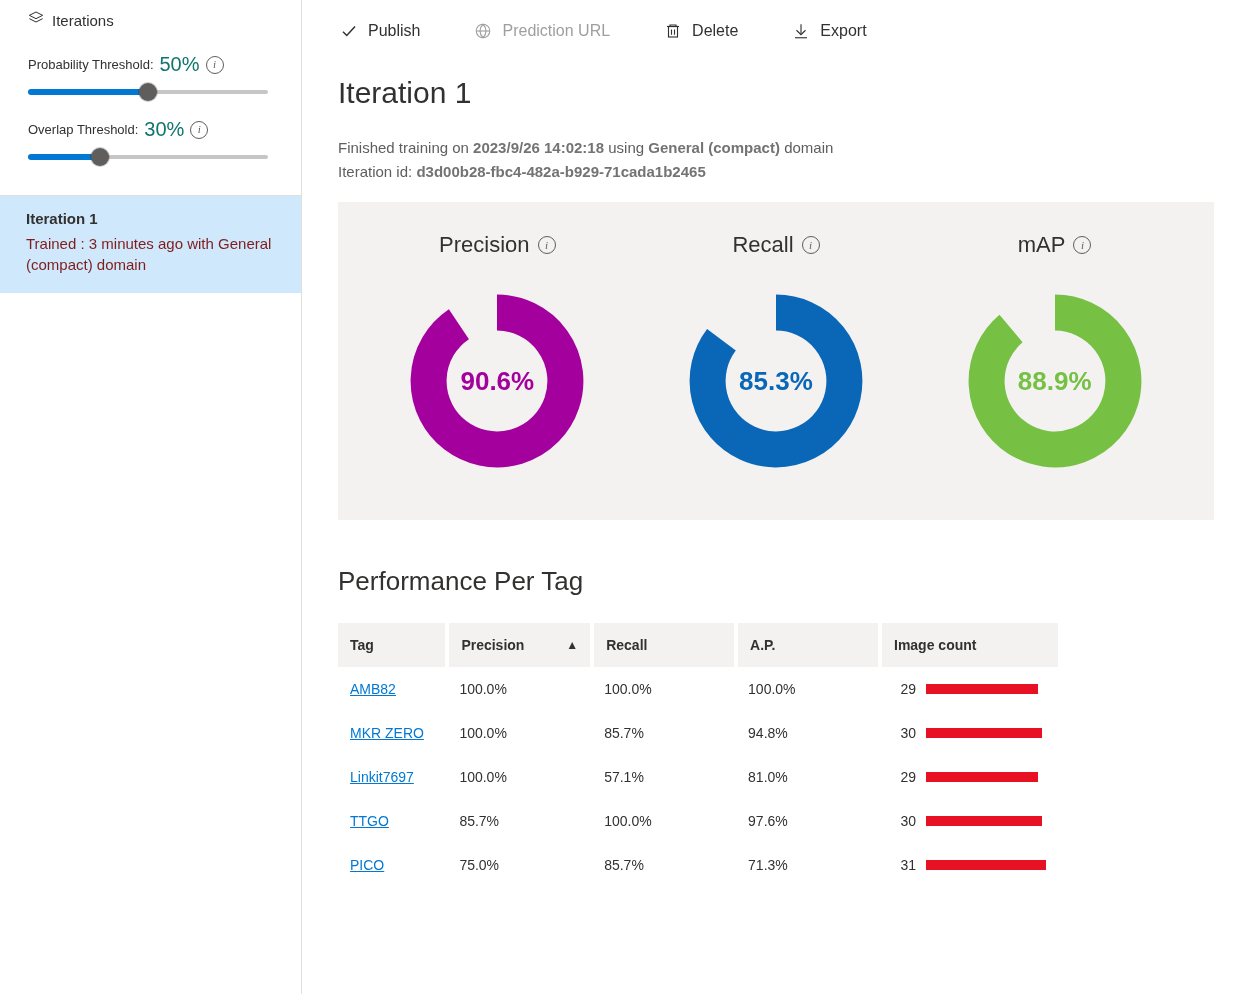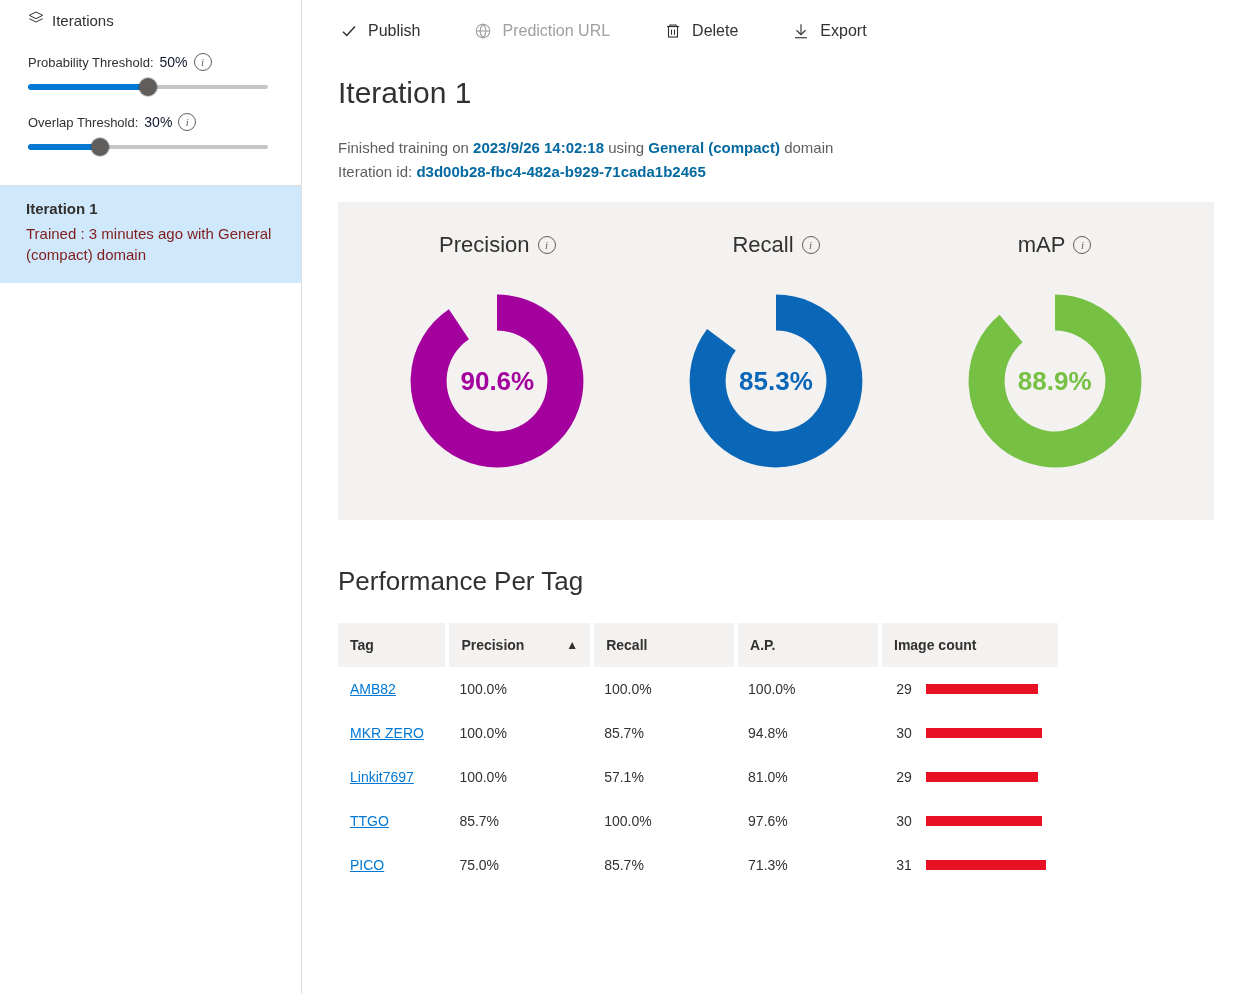--- a/index.html
+++ b/index.html
@@ -14,21 +14,21 @@
   .layout { display: flex; }
   .sidebar {
     width: 302px;
     border-right: 1px solid #e1dfdd;
     min-height: 994px;
   }
   .sidebar-top { padding: 6px 14px 10px 28px; }
   .iter-header { display:flex; align-items:flex-end; gap:8px; font-size:15px; color:#323130; padding:4px 0 14px; }
   .thresh-row { display:flex; align-items:center; gap:6px; margin-top:10px; }
   .thresh-label { font-size:13px; }
-  .thresh-val { color:#0f172a; font-size:14px; }
+  .thresh-val { color:#0f766e; font-size:20px; }
   .info-icon {
     display:inline-flex; align-items:center; justify-content:center;
     width:18px; height:18px; border:1.5px solid #605e5c; border-radius:50%;
     font-size:11px; font-style:italic; font-family:Georgia,serif; color:#605e5c;
     line-height:1;
   }
   .slider-wrap { position:relative; width:240px; height:20px; margin-top:6px; }
   .slider-track {
     position:absolute; top:50%; left:0; right:0; height:4px;
     background:#c8c6c4; border-radius:2px; transform:translateY(-50%);
@@ -49,21 +49,21 @@
   }
   .iter-item-title { font-weight:600; font-size:15px; margin-bottom:6px; }
   .iter-item-sub { font-size:15px; color:#7f1d1d; line-height:1.4; }
   .main { flex:1; padding:0 36px 40px 36px; }
   .toolbar { display:flex; gap:54px; padding:22px 0 36px 2px; }
   .tool-btn { display:flex; align-items:center; gap:10px; font-size:16px; cursor:pointer; }
   .tool-btn.disabled { color:#a19f9d; cursor:default; }
   .tool-btn.disabled svg { stroke:#a19f9d; }
   .page-title { font-size:30px; font-weight:400; color:#323130; margin:0 0 26px; }
   .meta-line { font-size:15px; color:#605e5c; line-height:1.6; }
-  .meta-line b, .meta-line .bold { color:#0369a1; font-weight:700;margin-top:24px; }
+  .meta-line b, .meta-line .bold { color:#737373; font-weight:700;margin-top:24px; }
   .stats-panel {
     background:#f3f2f1; margin-top:18px; padding:30px 20px 40px;
     display:flex; justify-content:space-around;
   }
   .stat-block { text-align:center; }
   .stat-title { font-size:22px; color:#323130; display:flex; align-items:center; justify-content:center; gap:8px; margin-bottom:24px;}
   .donut-wrap { position:relative; width:180px; height:198px; margin:0 auto; }
   .donut-wrap svg { display:block; }
   .donut-val {
     position:absolute; top:50%; left:50%; transform:translate(-50%,-50%);
@@ -74,21 +74,21 @@
   table.perf thead th {
     background:#f3f2f1; text-align:left; font-weight:700; font-size:14px;
     padding:14px 12px; border-right:4px solid #fff;
   }
   table.perf thead th:last-child { border-right:none; }
   table.perf tbody td { padding:14px 12px; font-size:14px; vertical-align:middle; }
   .tag-link { color:#0078d4; text-decoration:underline; cursor:pointer; }
   .th-inner { display:flex; align-items:center; justify-content:space-between; }
   .sort-caret { font-size:12px; }
   .bar-cell { display:flex; align-items:center; gap:10px; }
-  .count-num { width:24px; text-align:center; }
+  .count-num { width:24px; text-align:right; }
   .bar { height:10px; background:#e81123; }
 </style>
 </head>
 <body>
 
 <div class="layout">
 
   <aside class="sidebar">
     <div class="sidebar-top">
       <div class="iter-header">

